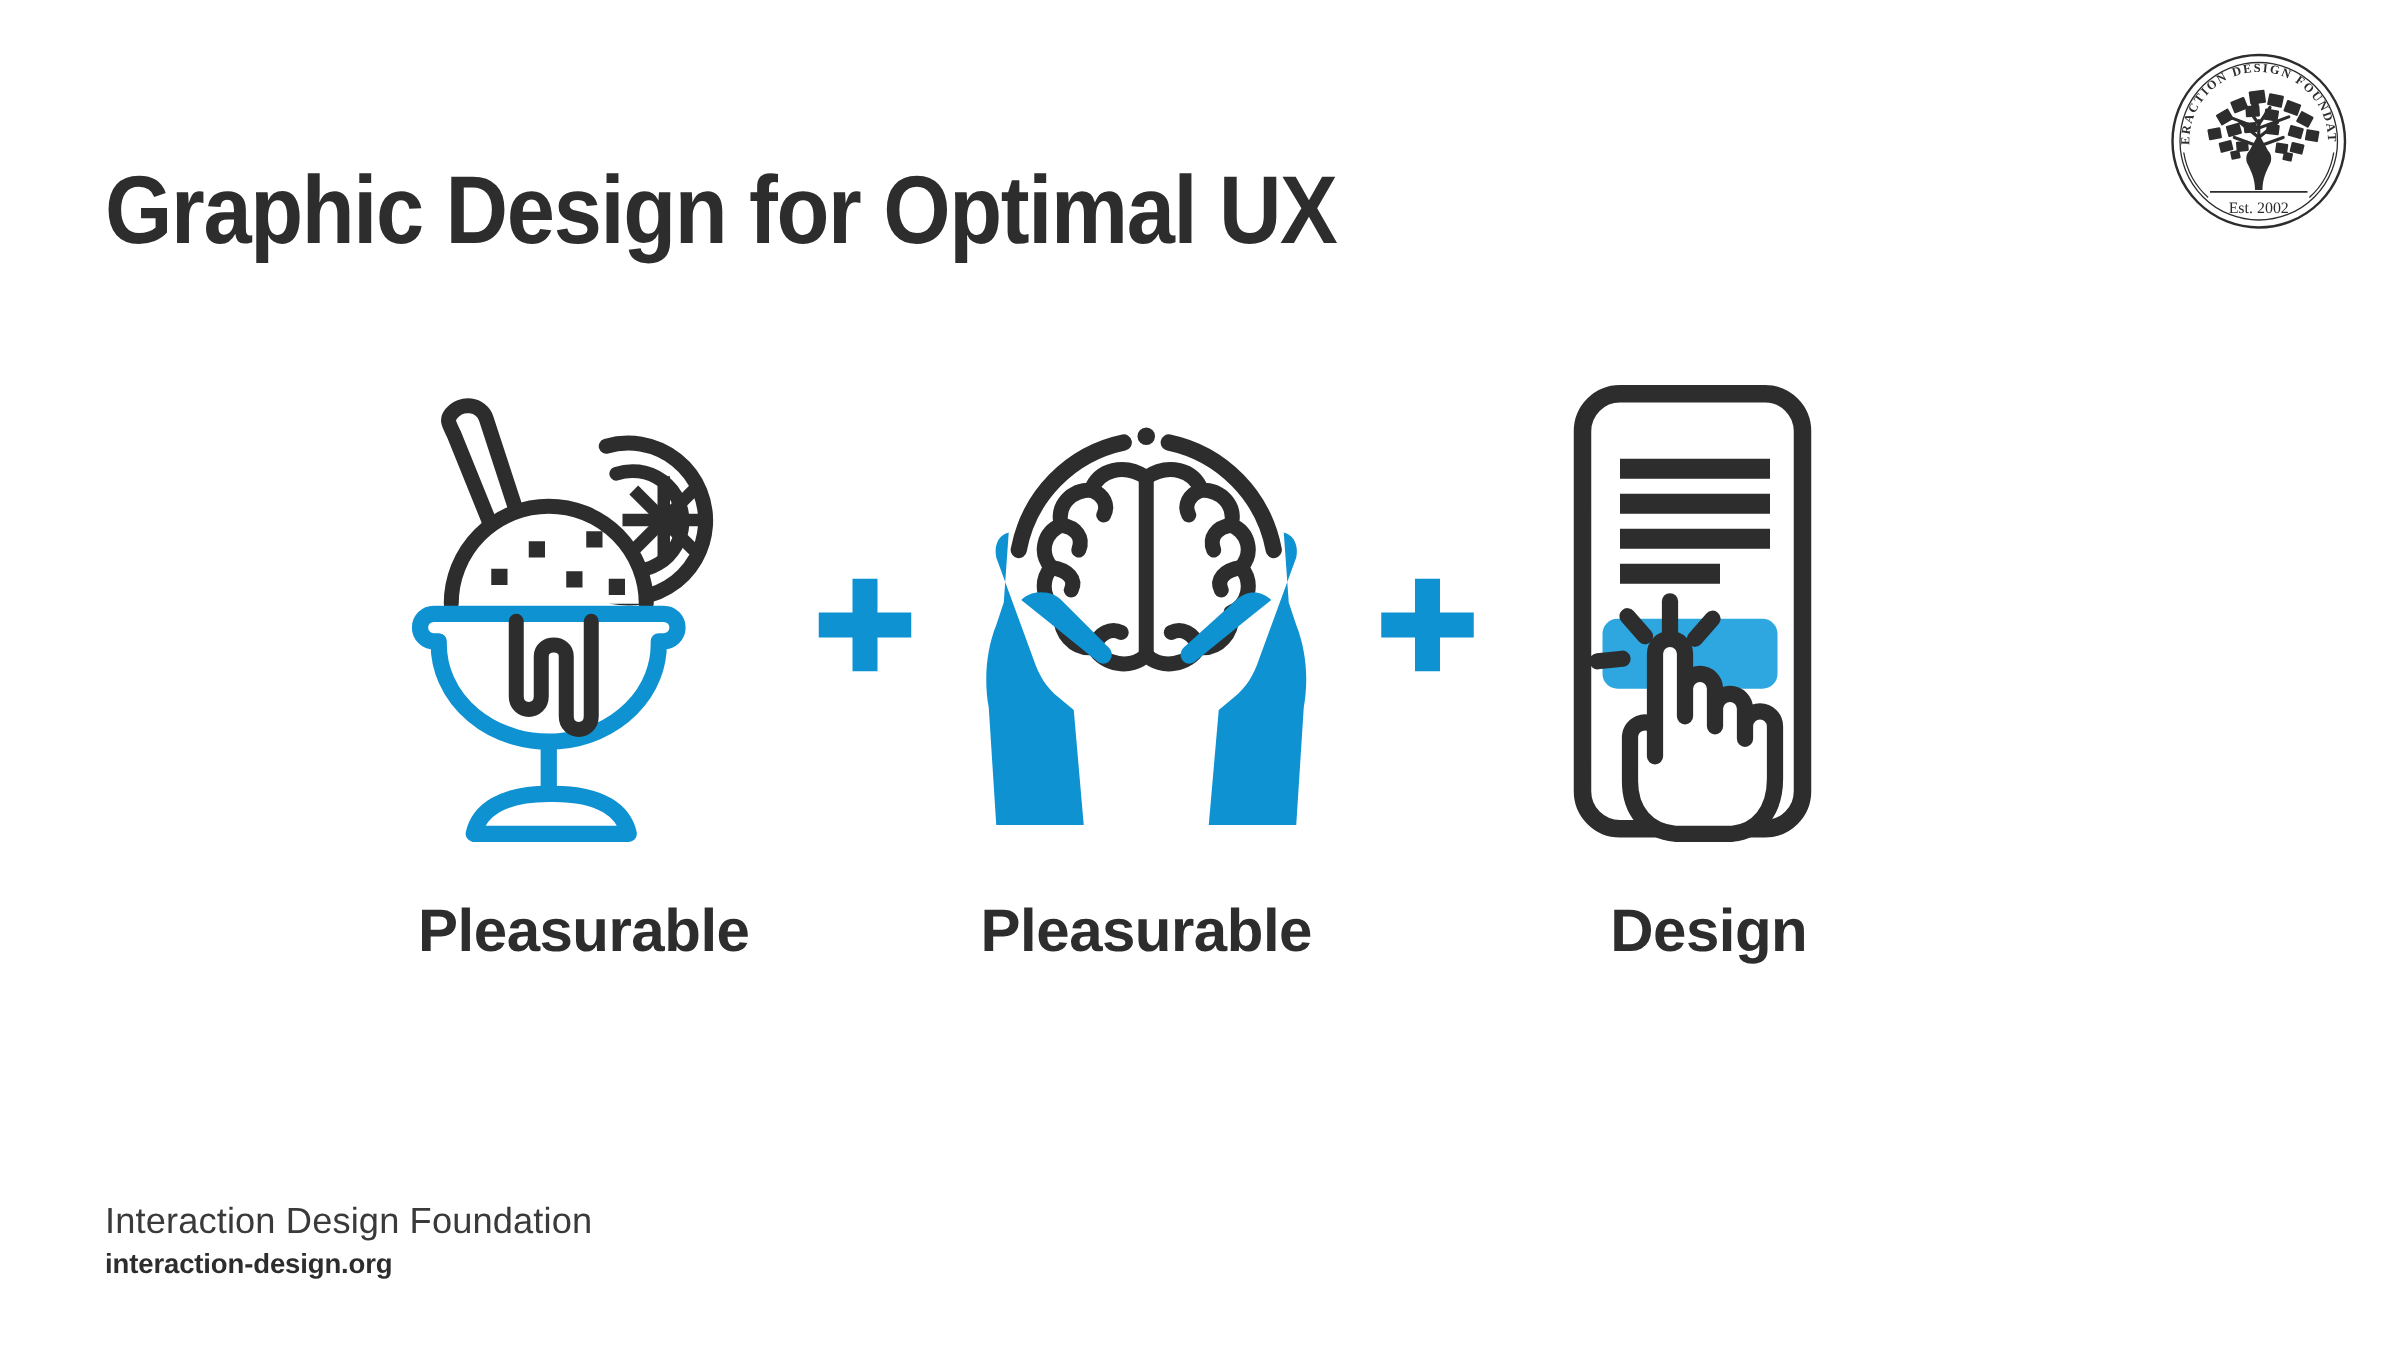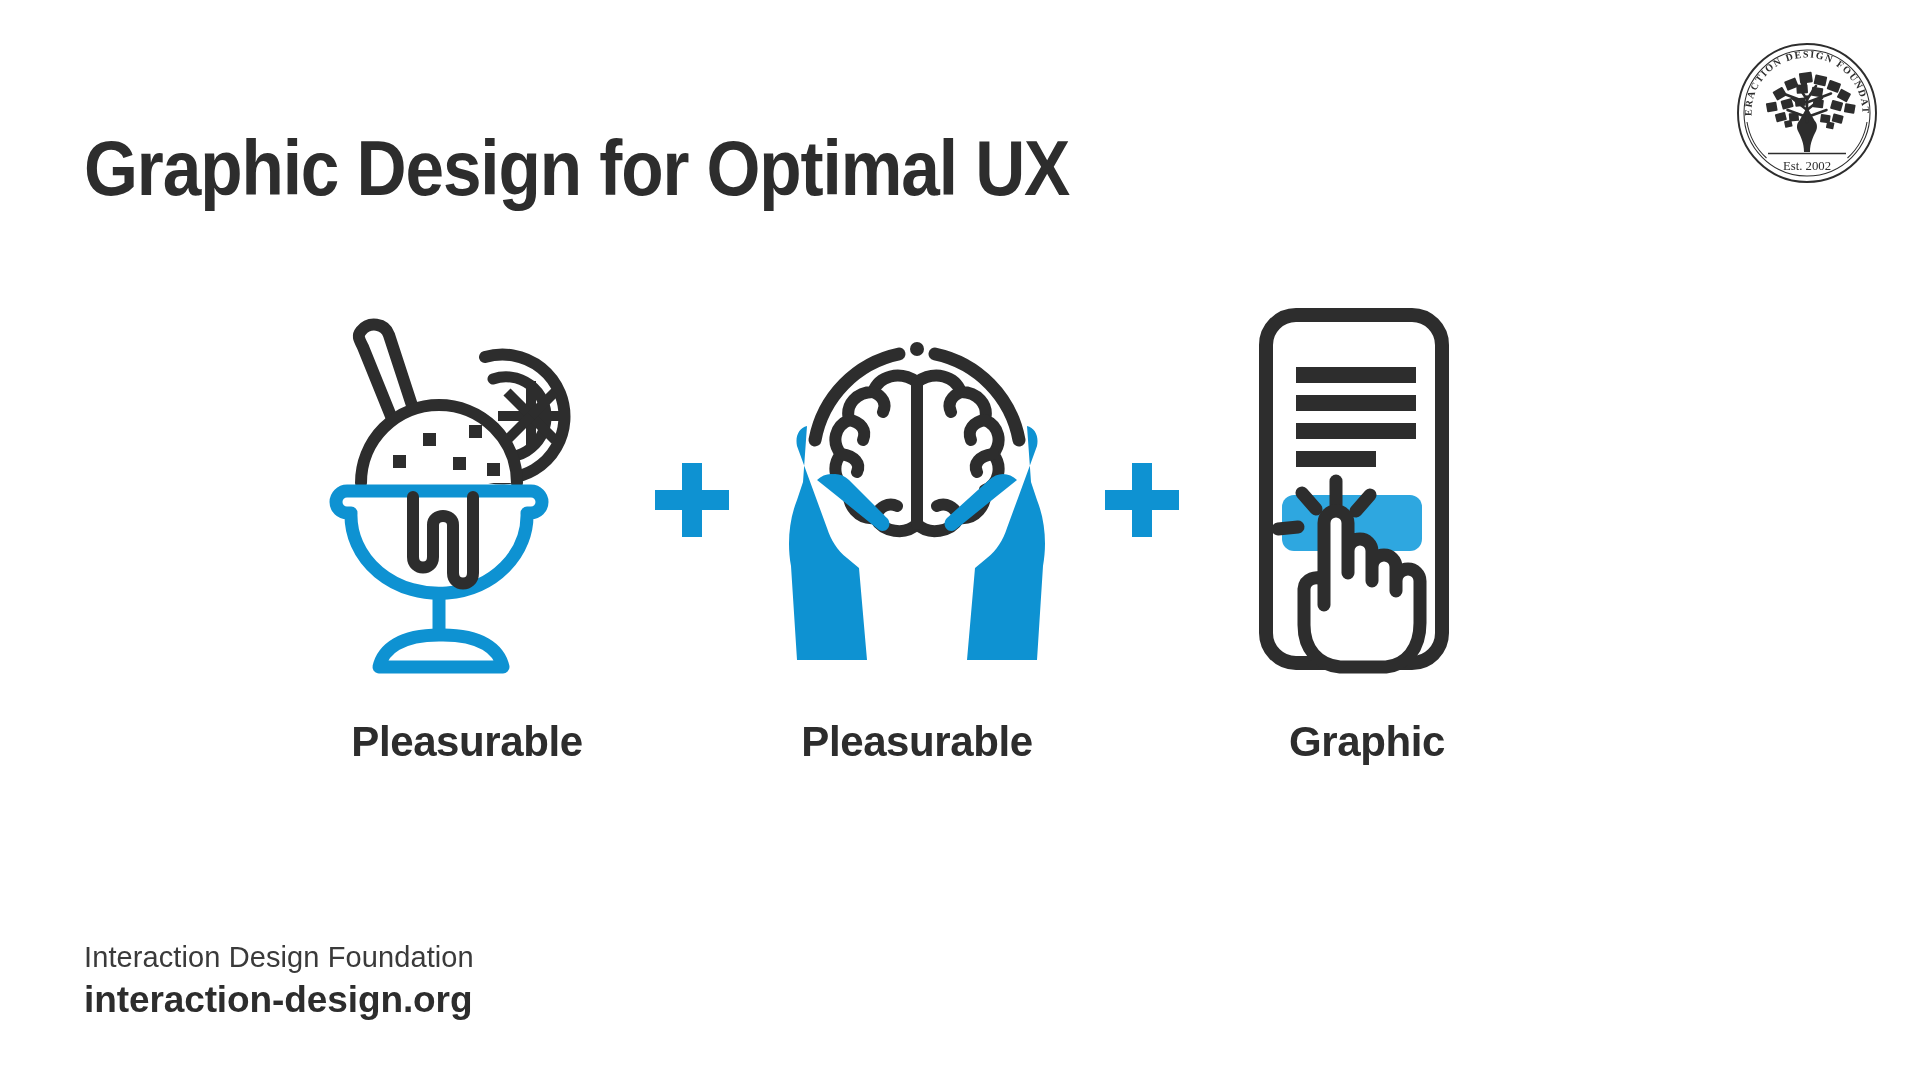--- a/index.html
+++ b/index.html
@@ -73,21 +73,21 @@
     display: flex;
     align-items: center;
     justify-content: center;
   }
   .concept .art svg { display: block; }
 
   .concept-label {
     margin-top: 18px;
     font-family: "Liberation Sans", sans-serif;
     font-weight: 700;
-    font-size: 42px;
+    font-size: 48px;
     letter-spacing: -0.4px;
     color: #2d2d2d;
     white-space: nowrap;
     text-align: center;
   }
 
   .plus {
     width: 120px;
     height: 400px;
     display: flex;
@@ -127,21 +127,21 @@
   .footer-org {
     font-family: "Liberation Sans", sans-serif;
     font-weight: 400;
     font-size: 29px;
     color: #3a3a3a;
     letter-spacing: 0.1px;
   }
   .footer-url {
     font-family: "Liberation Sans", sans-serif;
     font-weight: 700;
-    font-size: 37px;
+    font-size: 22px;
     color: #2d2d2d;
     letter-spacing: -0.1px;
   }
 </style>
 </head>
 <body>
 
 <div class="slide">
 
   <h1 class="slide-title">Graphic Design for Optimal UX</h1>
@@ -382,21 +382,21 @@
                      L168,318
                      C168,344 154,360 134,362
                      L88,362
                      C66,360 52,344 52,320
                      L52,284
                      A 12,12 0 0 1 72,276
                      Z"></path>
           </g>
         </svg>
       </div>
-      <div class="concept-label">Graphic</div>
+      <div class="concept-label">Design</div>
     </div>
 
   </div>
 
   <div class="footer">
     <div class="footer-org">Interaction Design Foundation</div>
     <div class="footer-url">interaction-design.org</div>
   </div>
 
 </div>

